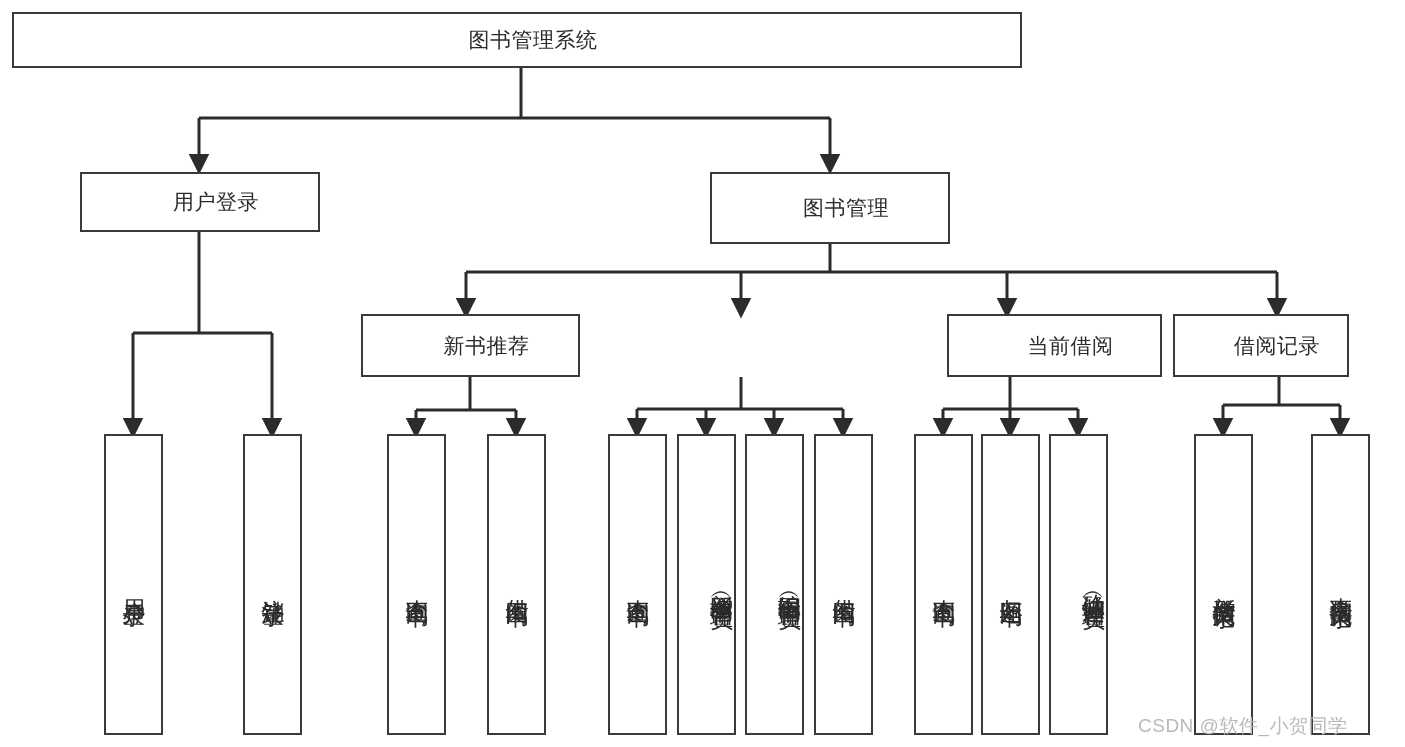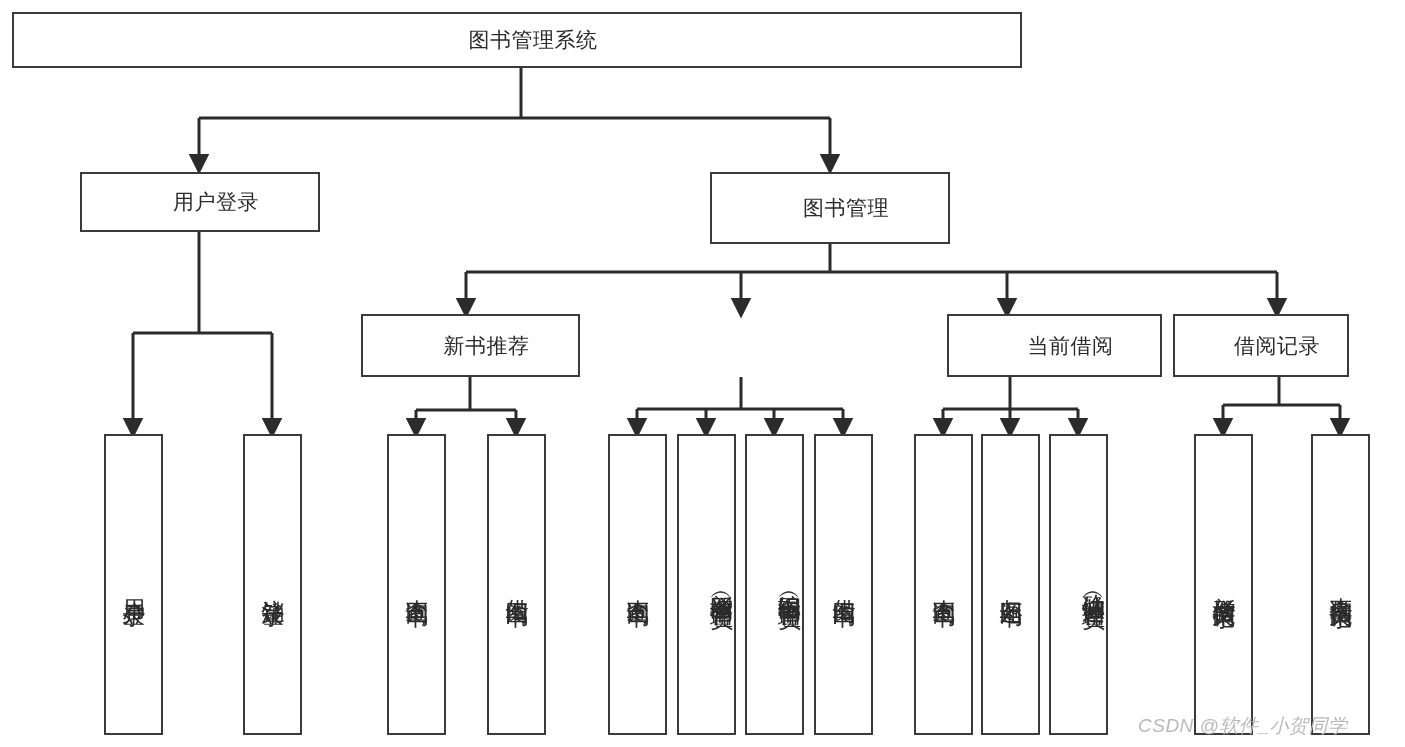--- a/index.html
+++ b/index.html
@@ -179,15 +179,15 @@
     <span class="vlabel">确认归还（管理员）</span>
   </div>
 
   <div class="node v" style="left:1194px; top:434px; width:59px; height:301px;">
     <span class="vlabel">新增借阅记录</span>
   </div>
   <div class="node v" style="left:1311px; top:434px; width:59px; height:301px;">
     <span class="vlabel">查询借阅记录</span>
   </div>
 
-  <div class="watermark" style="left:1138px; top:713px;font-style:italic;">CSDN @软件_小贺同学</div>
+  <div class="watermark" style="left:1138px; top:713px;">CSDN @软件_小贺同学</div>
 
 </div>
 
 </body></html>

